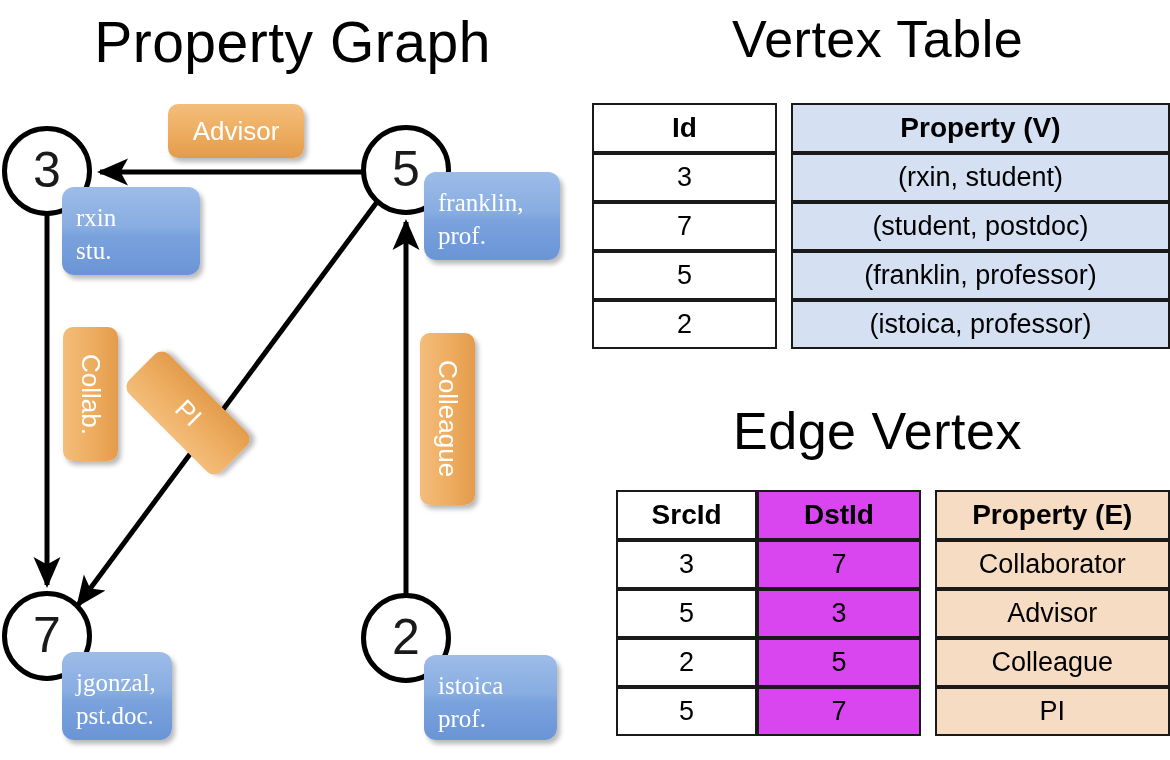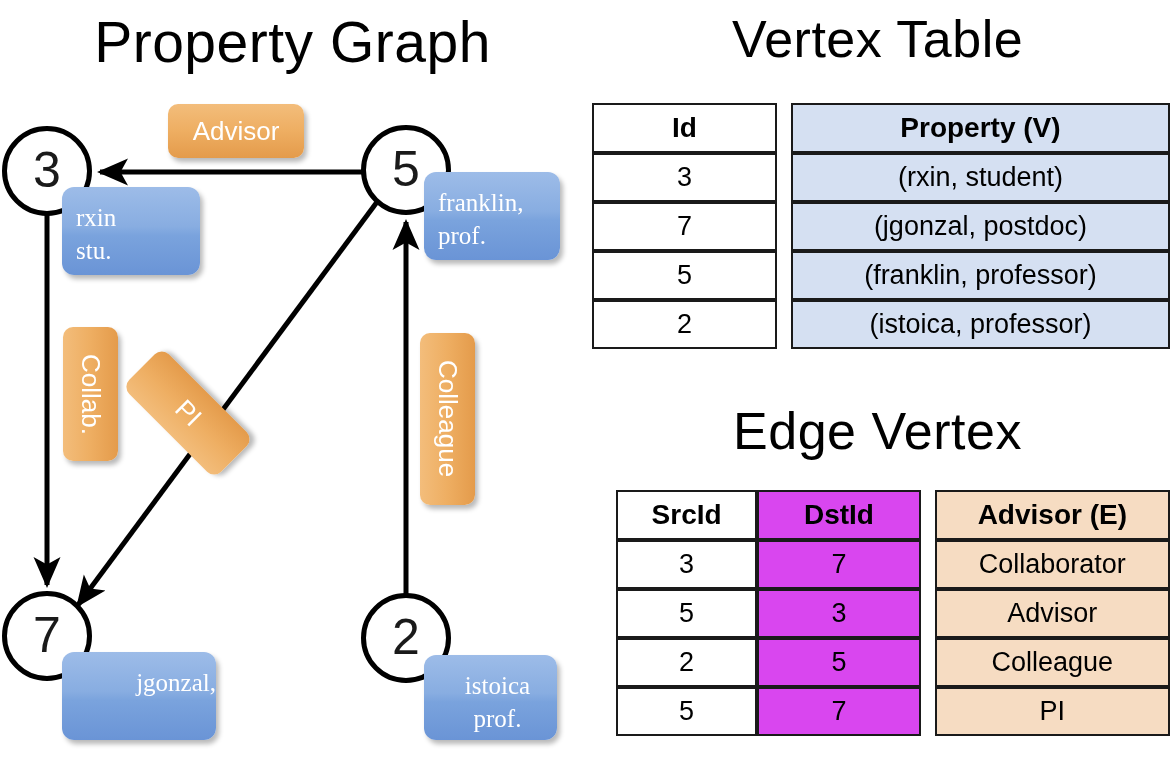--- a/index.html
+++ b/index.html
@@ -185,27 +185,28 @@
 
   <div class="node-circle" style="left:361px; top:125px;"></div>
   <div class="node-label" style="left:361px; top:125px;">5</div>
   <div class="prop-box" style="left:424px; top:172px; width:136px; height:88px;">
     <span>franklin,</span>
     <span>prof.</span>
   </div>
 
   <div class="node-circle" style="left:2px; top:591px;"></div>
   <div class="node-label" style="left:2px; top:591px;">7</div>
-  <div class="prop-box" style="left:62px; top:652px; width:154px; height:88px;text-align:right;">
+  <div class="prop-box" style="left:62px; top:652px; width:110px; height:88px;">
     <span>jgonzal,</span>
+    <span>pst.doc.</span>
   </div>
 
   <div class="node-circle" style="left:361px; top:593px;"></div>
   <div class="node-label" style="left:361px; top:593px;">2</div>
-  <div class="prop-box" style="left:424px; top:655px; width:133px; height:85px;text-align:center;">
+  <div class="prop-box" style="left:424px; top:655px; width:133px; height:85px;">
     <span>istoica</span>
     <span>prof.</span>
   </div>
 
   <div class="edge-label horiz" style="left:168px; top:104px; width:136px; height:54px;">
     <span>Advisor</span>
   </div>
 
   <div class="edge-label vert" style="left:63px; top:327px; width:55px; height:134px;">
     <span class="vtext">Collab.</span>
@@ -229,21 +230,21 @@
         <th class="c-prop">Property (V)</th>
       </tr>
       <tr>
         <td class="c-id">3</td>
         <td class="gap-col"></td>
         <td class="c-prop">(rxin, student)</td>
       </tr>
       <tr>
         <td class="c-id">7</td>
         <td class="gap-col"></td>
-        <td class="c-prop">(jgonzal, postdoc)</td>
+        <td class="c-prop">(student, postdoc)</td>
       </tr>
       <tr>
         <td class="c-id">5</td>
         <td class="gap-col"></td>
         <td class="c-prop">(franklin, professor)</td>
       </tr>
       <tr>
         <td class="c-id">2</td>
         <td class="gap-col"></td>
         <td class="c-prop">(istoica, professor)</td>
@@ -252,21 +253,21 @@
   </table>
 
   <div class="section-title" id="title-edge-table">Edge Vertex</div>
 
   <table class="tbl" id="edge-table">
     <tbody>
       <tr>
         <th class="c-src">SrcId</th>
         <th class="c-dst">DstId</th>
         <td class="gap-col"></td>
-        <th class="c-prop">Advisor (E)</th>
+        <th class="c-prop">Property (E)</th>
       </tr>
       <tr>
         <td class="c-src">3</td>
         <td class="c-dst">7</td>
         <td class="gap-col"></td>
         <td class="c-prop">Collaborator</td>
       </tr>
       <tr>
         <td class="c-src">5</td>
         <td class="c-dst">3</td>

